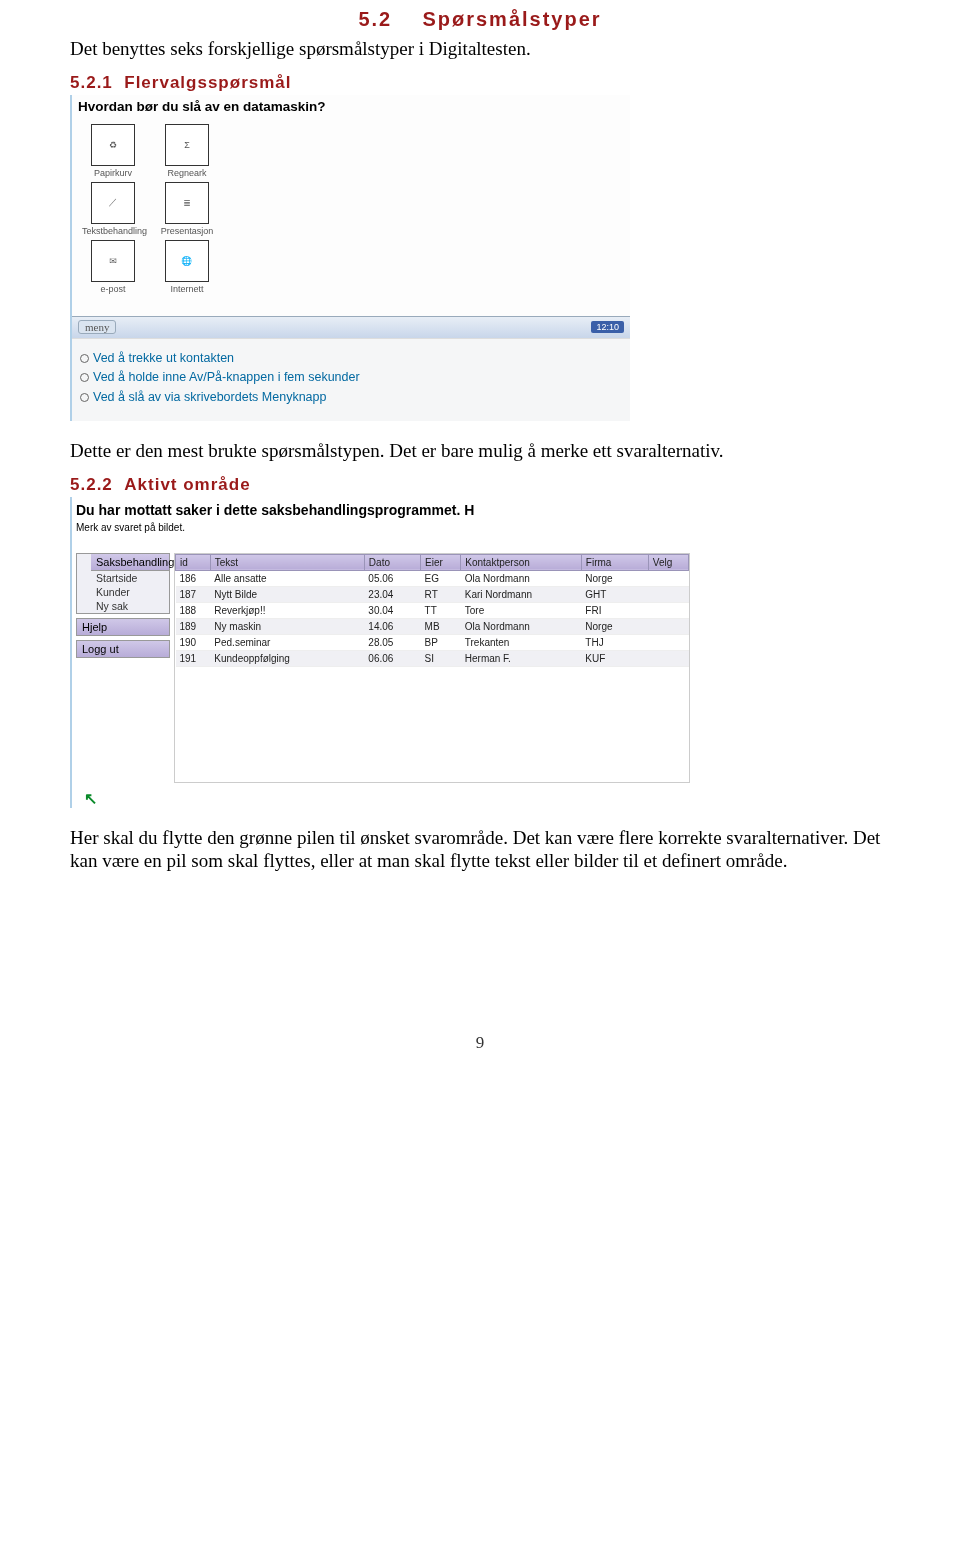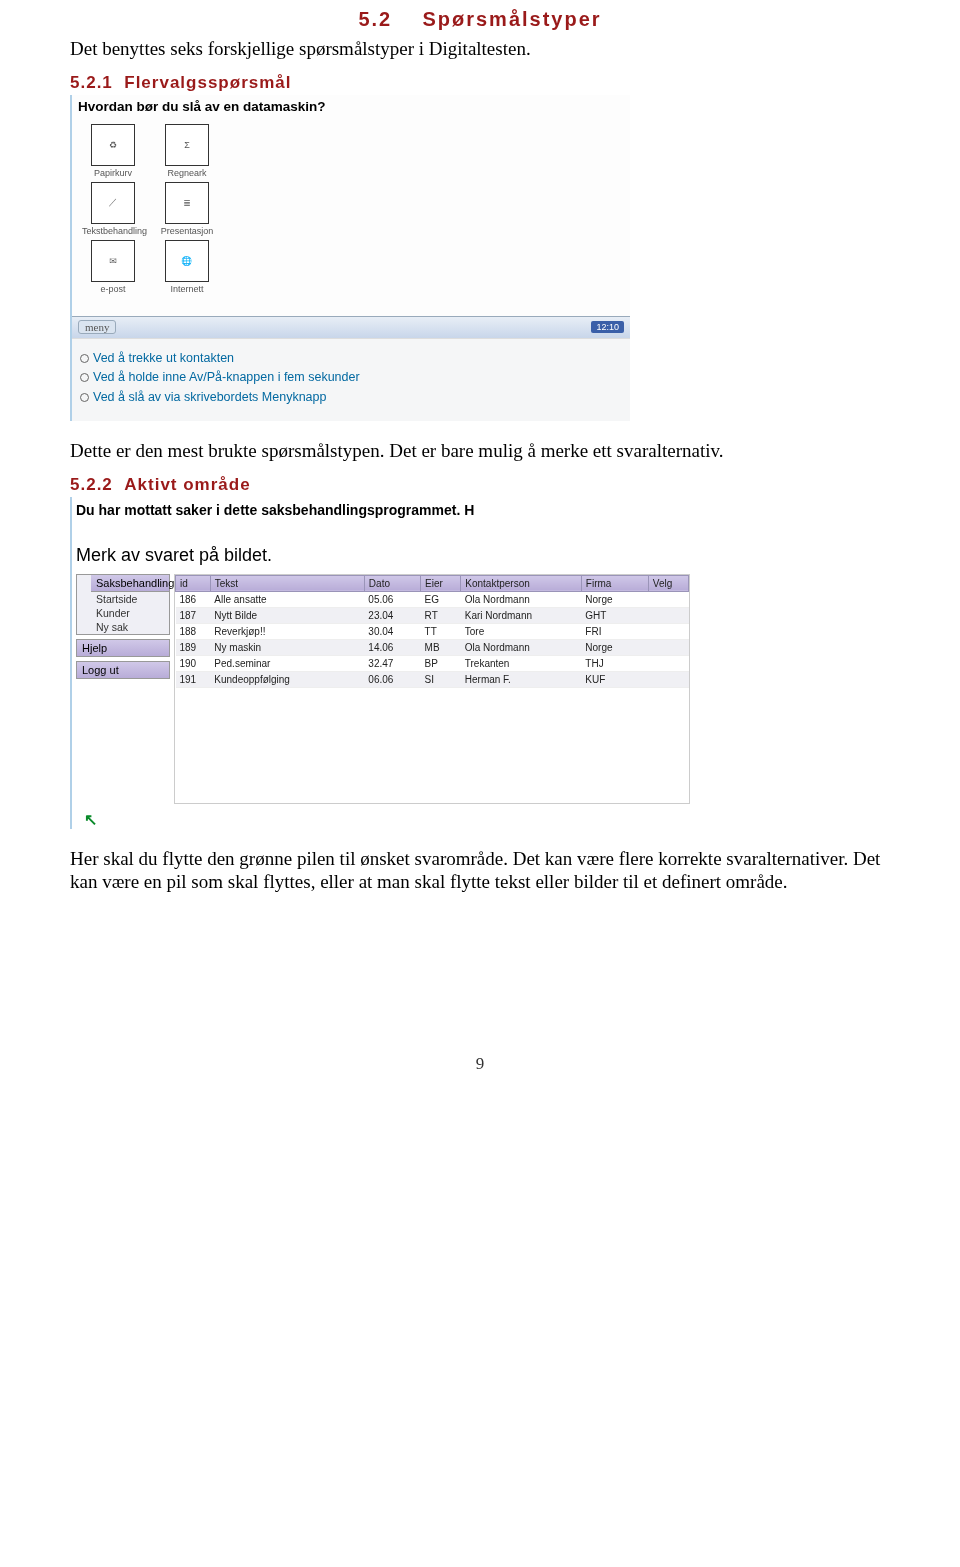--- a/index.html
+++ b/index.html
@@ -104,23 +104,22 @@
   }
   .shot2 .instr {
     font-size: 14px;
     font-weight: bold;
     padding: 0 4px 2px 4px;
     line-height: 1.35;
     white-space: nowrap;
     overflow: hidden;
   }
   .shot2 .instr2 {
-    font-size: 18px;
-    padding: 0 4px 8px 4px;
-    margin-top: 23px;
+    font-size: 10px;
+    padding: 0 4px 20px 4px;
   }
   .app {
     display: flex;
     gap: 4px;
     padding-left: 4px;
   }
   .side {
     width: 94px;
     font-size: 11px;
   }
@@ -328,21 +327,21 @@
               <td>Ny maskin</td>
               <td>14.06</td>
               <td>MB</td>
               <td>Ola Nordmann</td>
               <td>Norge</td>
               <td></td>
             </tr>
             <tr>
               <td>190</td>
               <td>Ped.seminar</td>
-              <td>32.47</td>
+              <td>28.05</td>
               <td>BP</td>
               <td>Trekanten</td>
               <td>THJ</td>
               <td></td>
             </tr>
             <tr>
               <td>191</td>
               <td>Kundeoppfølging</td>
               <td>06.06</td>
               <td>SI</td>

